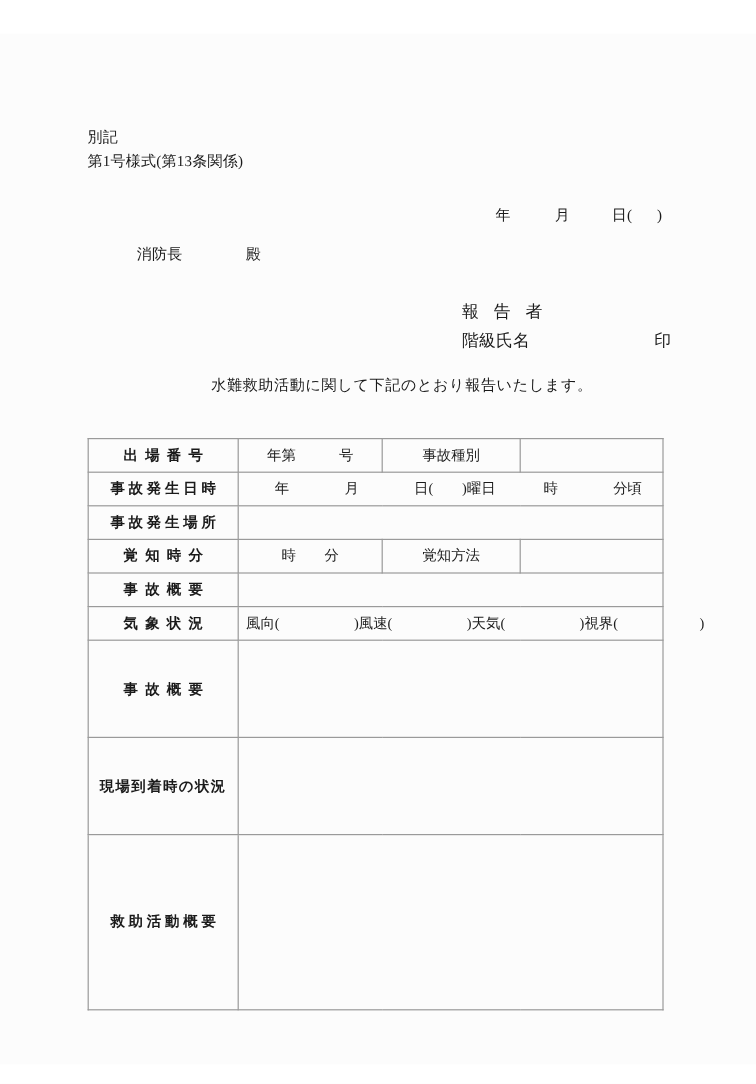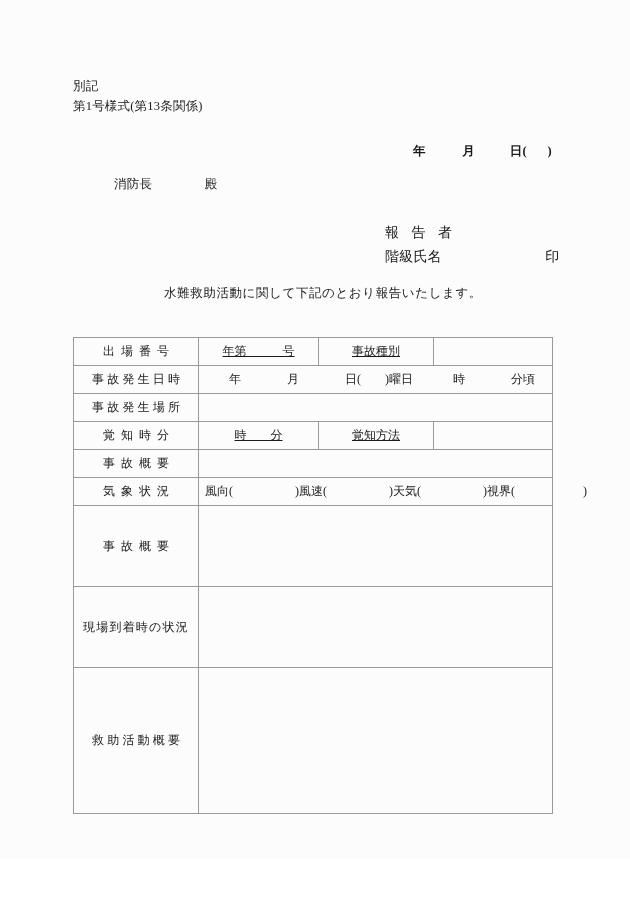--- a/index.html
+++ b/index.html
@@ -14,41 +14,41 @@
     font-family: "Liberation Serif", "DejaVu Serif", serif;
     color: #1a1a1a;
     position: relative;
     overflow: hidden;
   }
   .page {
     position: relative;
     width: 630px;
     height: 859px;
     background: #fcfcfc;
+    margin-top: 28px;
   }
 
   
   .doc-ref {
     position: absolute;
     left: 73px;
     top: 76px;
     font-size: 12.5px;
     line-height: 20px;
     letter-spacing: 0.2px;
   }
   .doc-ref div { white-space: nowrap; }
 
   .date-line {
     position: absolute;
     left: 413px;
     top: 143px;
     font-size: 12.5px;
     white-space: nowrap;
     letter-spacing: 0.2px;
-    font-weight: bold;
   }
   .date-line .gap-l { display: inline-block; width: 30px; }
   .date-line .gap-m { display: inline-block; width: 28px; }
   .date-line .paren-gap { display: inline-block; width: 14px; }
 
   .addressee {
     position: absolute;
     left: 114px;
     top: 176px;
     font-size: 12.5px;
@@ -64,21 +64,21 @@
     font-size: 14px;
     line-height: 24px;
     letter-spacing: 0.2px;
   }
   .reporter .row { white-space: nowrap; }
   .reporter .wide { letter-spacing: 4.5px; }
   .reporter .seal-gap { display: inline-block; width: 96px; }
 
   .statement {
     position: absolute;
-    left: 164px;
+    left: 176px;
     top: 285px;
     font-size: 12.5px;
     white-space: nowrap;
     letter-spacing: 0.6px;
   }
 
   .form-title {
     position: absolute;
     left: 0;
     top: 313px;
@@ -103,39 +103,40 @@
   table.report td {
     border: 1px solid #9a9a9a;
     padding: 0;
     vertical-align: middle;
     color: #1a1a1a;
   }
   td.label {
     width: 125px;
     text-align: center;
     height: 27px;
+    font-weight: bold;
   }
   td.label .sp {
     display: inline-block;
     letter-spacing: 6px;
     text-indent: 6px;
     white-space: nowrap;
   }
   td.label .sp-tight {
     display: inline-block;
     letter-spacing: 3.2px;
     text-indent: 3.2px;
     white-space: nowrap;
   }
   td.label .sp-none {
     display: inline-block;
     letter-spacing: 1.2px;
     white-space: nowrap;
   }
-  td.val { text-align: center; text-decoration: underline; }
+  td.val { text-align: center; }
   td.val.left { text-align: right; padding-left: 6px; }
   td.blank { }
 
   .tall-a td.label, .tall-a td.blank { height: 80px; }
   .tall-b td.label, .tall-b td.blank { height: 80px; }
   .tall-c td.label, .tall-c td.blank { height: 145px; }
 
   .run { display: inline-block; white-space: nowrap; }
   .g10 { display: inline-block; width: 10px; }
   .g18 { display: inline-block; width: 18px; }

